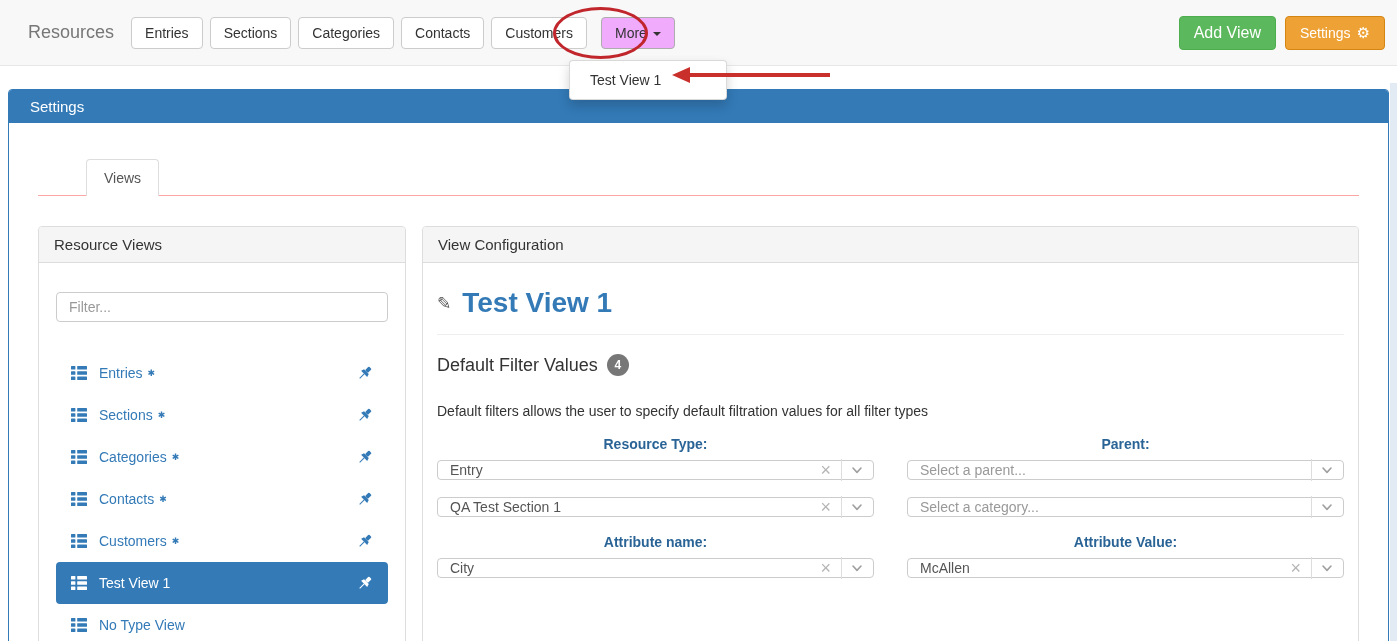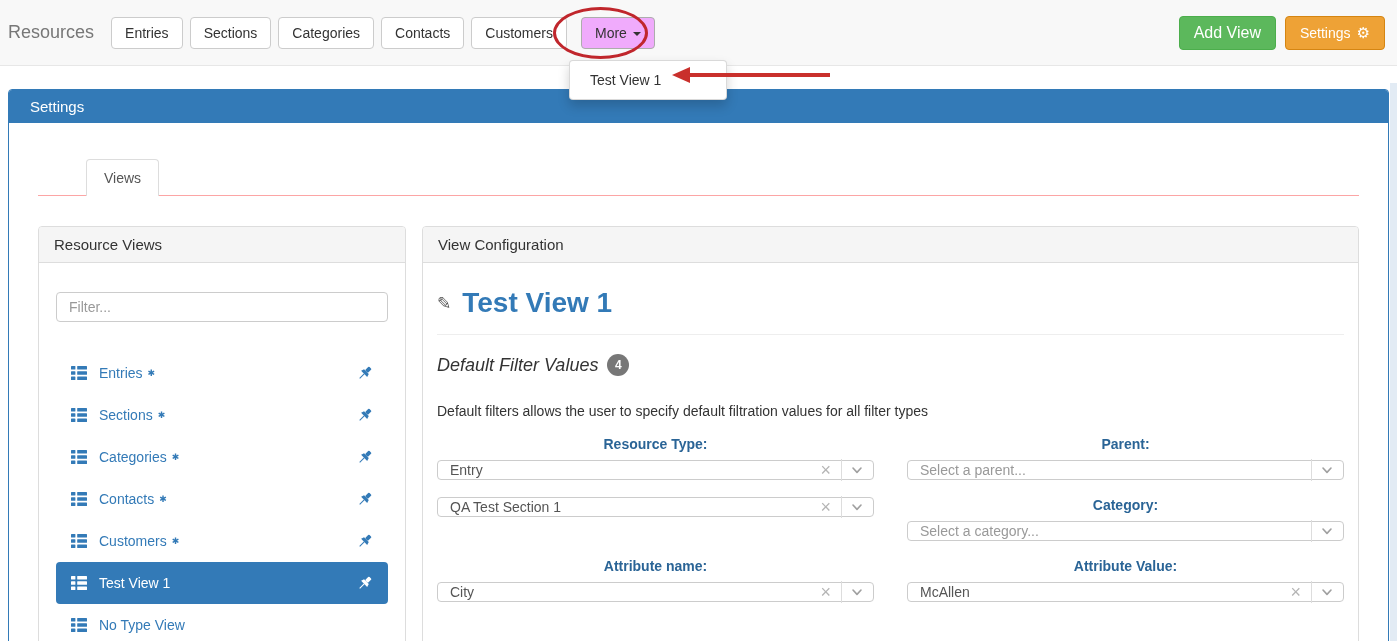--- a/index.html
+++ b/index.html
@@ -1,21 +1,21 @@
 <!DOCTYPE html>
 <html><head>
 <meta charset="utf-8">
 <style>
   * { margin:0; padding:0; box-sizing:border-box; }
   html,body { width:1397px; height:641px; overflow:hidden; background:#fff;
               font-family:"Liberation Sans", sans-serif; position:relative; }
 
   
   .navbar { height:66px; background:#f8f8f8; border-bottom:1px solid #e7e7e7;
-            display:flex; align-items:center; padding:0 12px 0 8px; }
+            display:flex; align-items:center; padding:0 12px 0 28px; }
   .brand { font-size:18px; color:#777; margin-right:17px; white-space:nowrap; }
   .nav-btn { margin-right:7px; padding:7px 13px; font-size:14px; color:#333;
              background:#fff; border:1px solid #ccc; border-radius:4px; cursor:pointer;
              font-family:"Liberation Sans", sans-serif; }
   .nav-btn.more { background:#f0abfc; border-color:#adadad; margin-left:7px; }
   .caret { display:inline-block; width:0; height:0; margin-left:6px; vertical-align:middle;
            border-left:4px solid transparent; border-right:4px solid transparent;
            border-top:4px solid #333; }
   .nav-right { margin-left:auto; display:flex; }
   .btn-green { background:#5cb85c; border:1px solid #4cae4c; color:#fff; font-size:16px;
@@ -71,21 +71,21 @@
   .rv-marker { font-size:9px; margin-left:5px; align-self:center; }
   .rv-pin { margin-left:auto; width:16px; height:16px; cursor:pointer; }
 
   .right-panel { flex:1; min-height:430px; }
   .right-body { padding:24px 14px 30px 14px; }
   .title-row { display:flex; align-items:center; }
   .pencil { font-size:17px; color:#555; cursor:pointer; }
   .view-title { font-size:28px; font-weight:bold; color:#337ab7; margin-left:11px; }
   .title-hr { border:none; border-top:1px solid #eee; margin:15px 0 0 0; }
   .section-row { margin-top:19px; display:flex; align-items:center; }
-  .section-title { font-size:18px; color:#333;font-style:italic; }
+  .section-title { font-size:18px; color:#333; }
   .badge { background:#777; color:#fff; font-size:12px; font-weight:bold; min-width:22px;
            height:22px; border-radius:11px; display:inline-flex; align-items:center;
            justify-content:center; margin-left:9px; padding:0 7px; }
   .section-desc { margin-top:27px; font-size:14px; color:#333; }
 
   .form-grid { display:grid; grid-template-columns:1fr 1fr; column-gap:33px; row-gap:17px;
                margin-top:17px; }
   .field-label { font-size:14px; font-weight:bold; color:#2a6496; margin-bottom:8px;text-align:center; }
   .select-box { height:20px; border:1px solid #ccc; border-radius:4px; background:#fff;
                 display:flex; align-items:center; cursor:pointer; }
@@ -287,21 +287,20 @@
                 <span class="select-value">QA Test Section 1</span>
                 <span class="clear-x">×</span>
                 <span class="v-div"></span>
                 <svg class="chev" viewBox="0 0 14 14">
                     <use href="#ico-chev"></use>
                   </svg>
               </div>
             </div>
 
             <div>
-              <div class="field-label">Category:</div>
               <div class="select-box">
                 <span class="select-value is-placeholder">Select a category...</span>
                 <span class="v-div"></span>
                 <svg class="chev" viewBox="0 0 14 14">
                     <use href="#ico-chev"></use>
                   </svg>
               </div>
             </div>
 
             <div>

